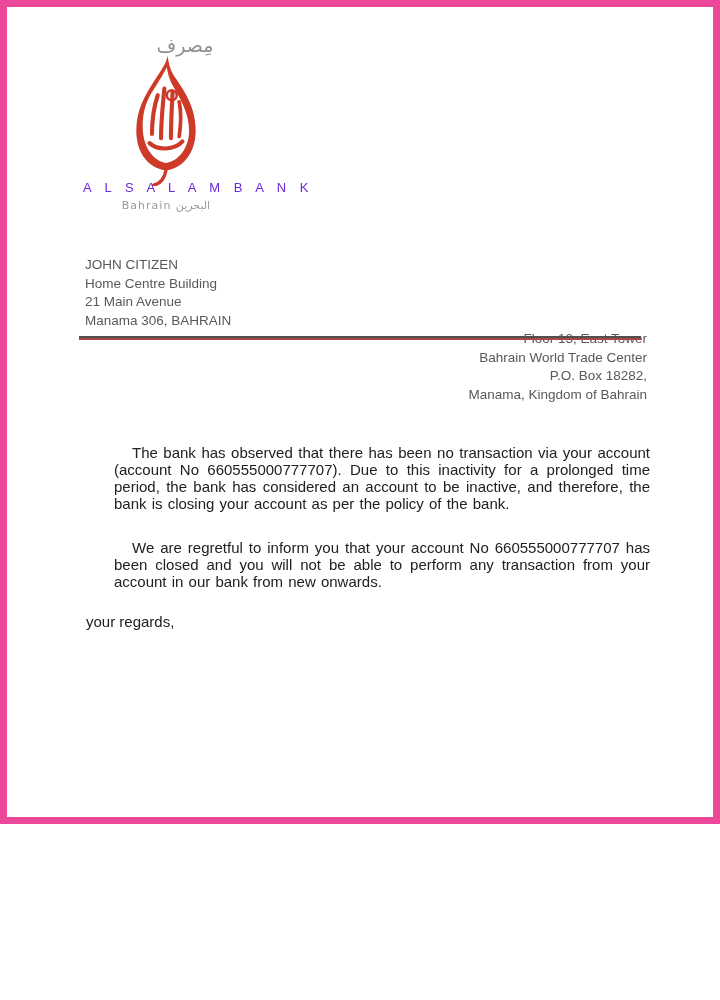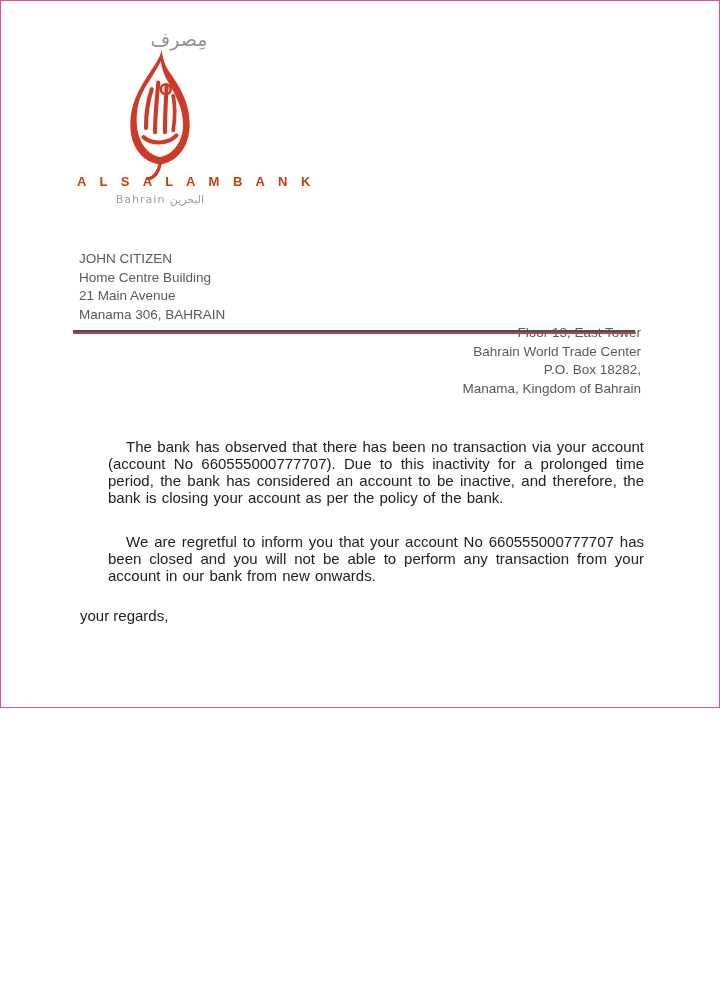--- a/index.html
+++ b/index.html
@@ -1,36 +1,36 @@
 <!DOCTYPE html>
 <html><head>
 <meta charset="utf-8">
 <style>
   * { margin:0; padding:0; box-sizing:border-box; }
   html,body { background:#ffffff; }
   body { font-family:"Liberation Sans", sans-serif; }
   .page {
     position:relative;
-    width:720px; height:708px;
+    width:720px; height:824px;
     background:#ffffff;
-    border:1px solid #ec4899;
+    border:7px solid #ec4899;
     overflow:hidden;
   }
 
   
   .logo { position:absolute; left:76px; top:28px; width:166px; text-align:center; }
   .logo-arabic-top {
     display:block; margin-left:38px;
     font-family:"DejaVu Sans", sans-serif;
     font-size:19px; color:#8f8f8f; line-height:1.1;
   }
   .logo-emblem { display:block; margin:0 auto; margin-top:-2px; }
   .logo-bankname {
     display:block; margin-top:-6px;
-    font-size:13px; letter-spacing:5px; color:#c2410c; font-weight:700;
+    font-size:13px; letter-spacing:5px; color:#6d28d9; font-weight:400;
     white-space:nowrap;
   }
   .logo-subtitle {
     display:block; margin-top:4px;
     font-family:"DejaVu Sans", sans-serif;
     font-size:11px; color:#9b9b9b; letter-spacing:1px;
   }
 
   
   .addresses {

